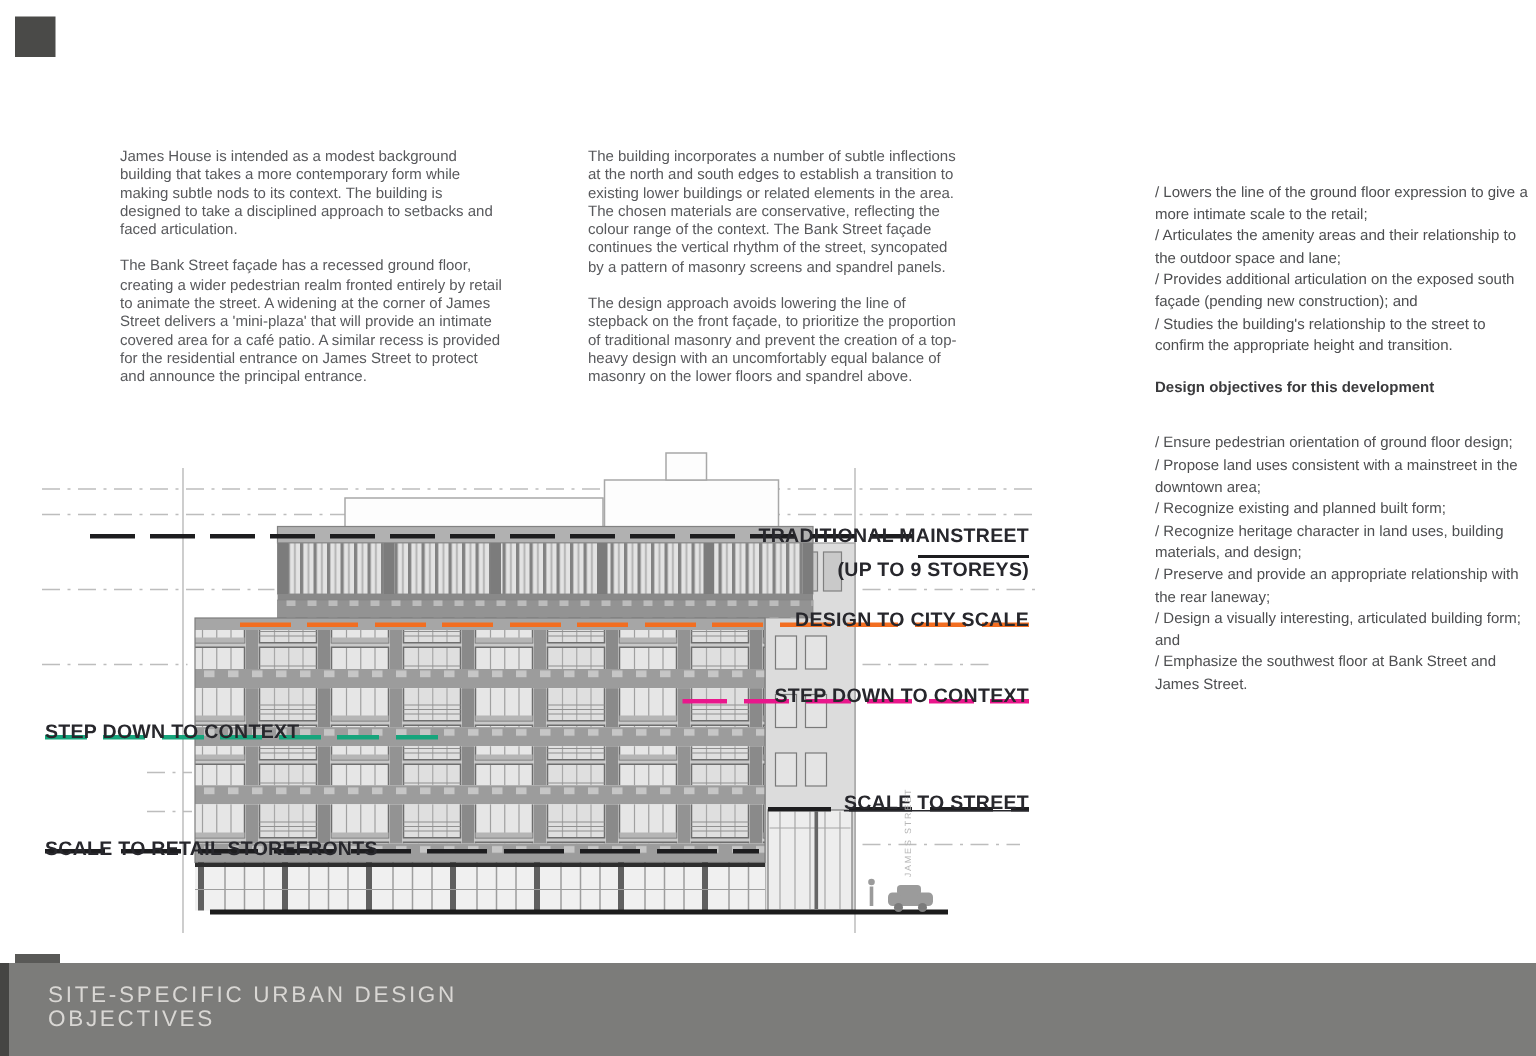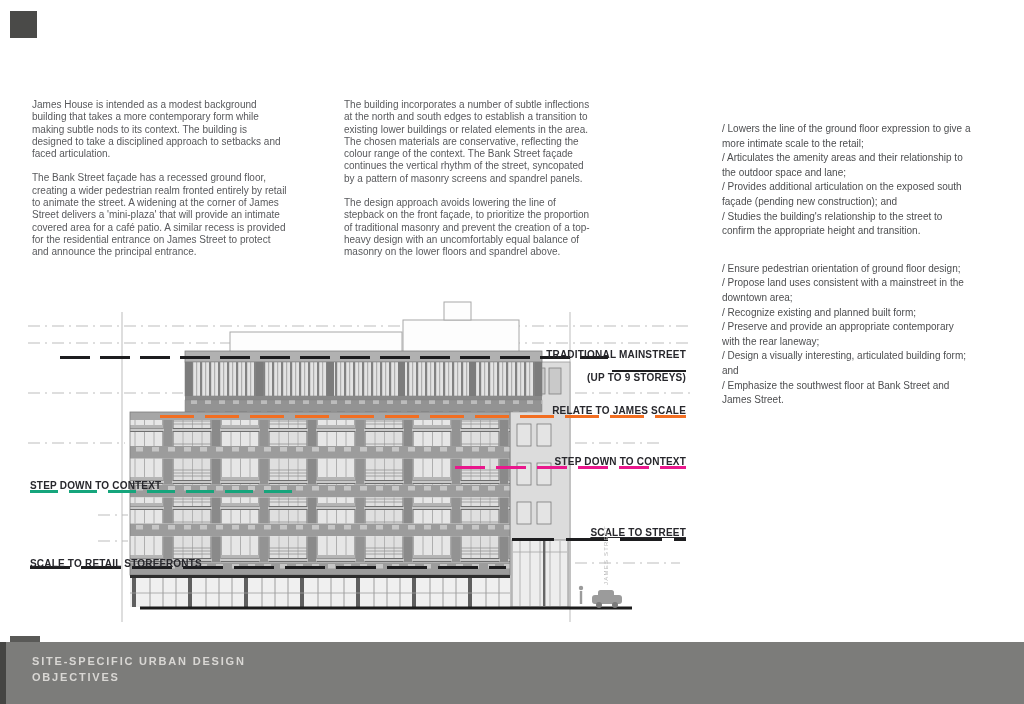--- a/index.html
+++ b/index.html
@@ -3,21 +3,21 @@
 <meta charset="utf-8">
 <style>
   html,body{margin:0;padding:0;background:#ffffff;}
   .page{position:relative;width:1024px;height:704px;background:#ffffff;overflow:hidden;
         font-family:"Liberation Sans", sans-serif;}
 
   
   .corner-square{position:absolute;left:10px;top:11px;width:27px;height:27px;background:#4a4a48;}
 
   
-  .textcol{position:absolute;color:#58595c;font-size:10px;line-height:12.3px;}
+  .textcol{position:absolute;color:#58595c;font-size:10px;line-height:12.3px;margin-left:48px;}
   .col1{left:32px;top:99px;width:255px;}
   .col2{left:344px;top:99px;width:252px;}
   .col3{left:722px;top:99px;width:252px;color:#4d4e50;font-size:10px;line-height:14.6px;}
   .textcol p{margin:0 0 12px 0;}
   .col3 .h{font-weight:bold;color:#3a3a3c;margin:0;}
   .col3 .items{margin-top:23px;margin-bottom:0;}
   .col3 .h2{margin-top:13px;}
 
   
   .drawing{position:absolute;left:0;top:0;width:1024px;height:704px;}
@@ -31,39 +31,39 @@
     background:repeating-linear-gradient(90deg,#F26E21 0 34px,transparent 34px 45px);}
   .l-magenta{left:455px;top:466px;width:231px;
     background:repeating-linear-gradient(90deg,#E9178C 0 30px,transparent 30px 41px);}
   .l-green{left:30px;top:490px;width:262px;height:2.6px;
     background:repeating-linear-gradient(90deg,#16A57C 0 28px,transparent 28px 39px);}
   .l-street{left:512px;top:538px;width:174px;
     background:repeating-linear-gradient(90deg,#1d1d1f 0 42px,transparent 42px 54px);}
   .l-retail{left:30px;top:566px;width:476px;
     background:repeating-linear-gradient(90deg,#1d1d1f 0 40px,transparent 40px 51px);}
 
-  .ann-label{position:absolute;font-size:10px;font-weight:bold;color:#27272c;
+  .ann-label{position:absolute;font-size:13px;font-weight:bold;color:#27272c;
     letter-spacing:0.2px;white-space:nowrap;}
   .lab-right{right:338px;text-align:right;}
   .lab-trad1{top:349px;}
   .lab-trad2{top:372px;}
   .lab-relate{top:405px;}
   .lab-stepr{top:456px;}
   .lab-street{top:527px;text-decoration:underline;}
   .lab-stepl{left:30px;top:480px;}
   .lab-retail{left:30px;top:558px;}
 
   .james-label{position:absolute;left:568px;top:552px;width:76px;text-align:center;
     font-size:6px;color:#b7b7b7;letter-spacing:1.2px;transform:rotate(-90deg);}
 
   
   .footer{position:absolute;left:0;top:642px;width:1024px;height:62px;background:#7c7c7a;}
   .footer-strip{position:absolute;left:0;top:642px;width:6px;height:62px;background:#454543;}
   .footer-tab{position:absolute;left:10px;top:636px;width:30px;height:6px;background:#595957;}
-  .footer-title{position:absolute;left:32px;color:#d9d7d4;font-size:11px;font-weight:bold;
+  .footer-title{position:absolute;left:32px;color:#d9d7d4;font-size:15px;font-weight:normal;
     letter-spacing:1.8px;white-space:nowrap;}
   .ft1{top:655px;}
   .ft2{top:671px;}
 </style>
 </head>
 <body>
 
 <div class="page">
 
   <div class="corner-square"></div>
@@ -78,25 +78,27 @@
     <p>The design approach avoids lowering the line of stepback on the front façade, to prioritize the proportion of traditional masonry and prevent the creation of a top-heavy design with an uncomfortably equal balance of masonry on the lower floors and spandrel above.</p>
   </div>
 
   <div class="textcol col3">
     <div class="items">
       <div>/ Lowers the line of the ground floor expression to give a more intimate scale to the retail;</div>
       <div>/ Articulates the amenity areas and their relationship to the outdoor space and lane;</div>
       <div>/ Provides additional articulation on the exposed south façade (pending new construction); and</div>
       <div>/ Studies the building's relationship to the street to confirm the appropriate height and transition.</div>
     </div>
+    <p class="h h2">Design objectives for this development</p>
     <div class="items">
       <div>/ Ensure pedestrian orientation of ground floor design;</div>
       <div>/ Propose land uses consistent with a mainstreet in the downtown area;</div>
       <div>/ Recognize existing and planned built form;</div>
-      <div>/ Preserve and provide an appropriate contemporary with the rear laneway;</div>
+      <div>/ Recognize heritage character in land uses, building materials, and design;</div>
+      <div>/ Preserve and provide an appropriate relationship with the rear laneway;</div>
       <div>/ Design a visually interesting, articulated building form; and</div>
       <div>/ Emphasize the southwest floor at Bank Street and James Street.</div>
     </div>
   </div>
 
   <div class="drawing">
 
     <svg class="elev-svg" width="680" height="325" viewBox="0 0 680 325">
       <defs>
         <pattern id="slats" width="9" height="38" patternUnits="userSpaceOnUse">
@@ -231,21 +233,21 @@
     <div class="ann-line l-trad"></div>
     <div class="ann-line l-trad-u"></div>
     <div class="ann-line l-orange"></div>
     <div class="ann-line l-magenta"></div>
     <div class="ann-line l-green"></div>
     <div class="ann-line l-street"></div>
     <div class="ann-line l-retail"></div>
 
     <div class="ann-label lab-right lab-trad1">TRADITIONAL MAINSTREET</div>
     <div class="ann-label lab-right lab-trad2">(UP TO 9 STOREYS)</div>
-    <div class="ann-label lab-right lab-relate">RELATE TO JAMES SCALE</div>
+    <div class="ann-label lab-right lab-relate">DESIGN TO CITY SCALE</div>
     <div class="ann-label lab-right lab-stepr">STEP DOWN TO CONTEXT</div>
     <div class="ann-label lab-right lab-street">SCALE TO STREET</div>
     <div class="ann-label lab-stepl">STEP DOWN TO CONTEXT</div>
     <div class="ann-label lab-retail">SCALE TO RETAIL STOREFRONTS</div>
 
     <div class="james-label">JAMES STREET</div>
   </div>
 
   <div class="footer"></div>
   <div class="footer-strip"></div>

